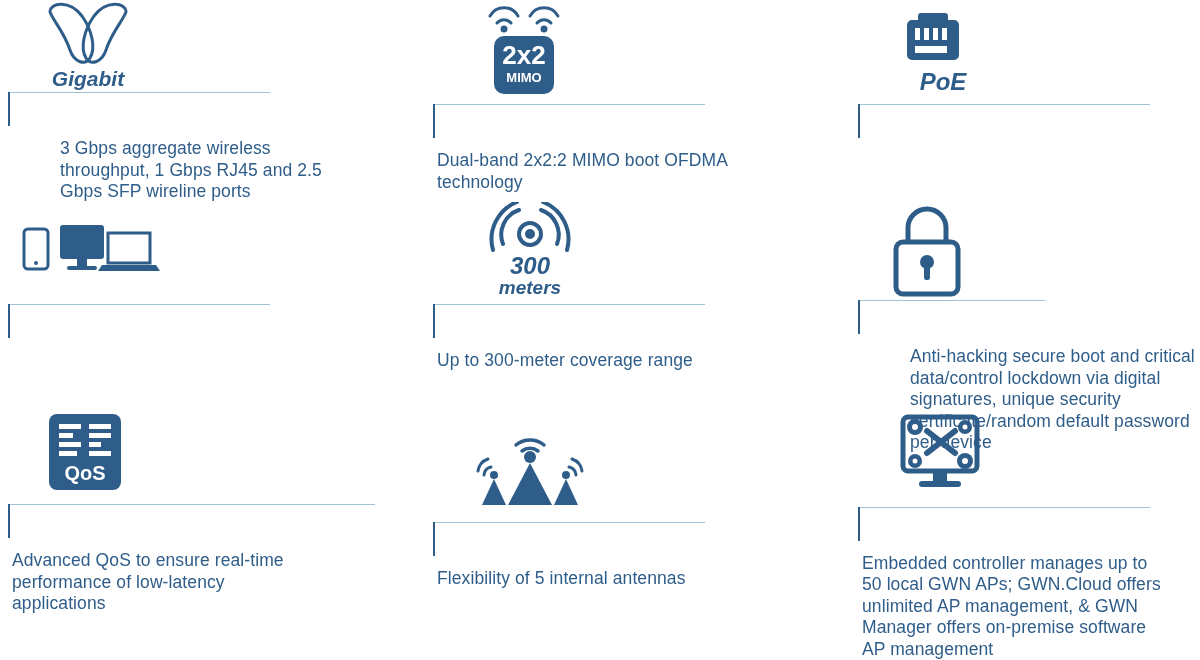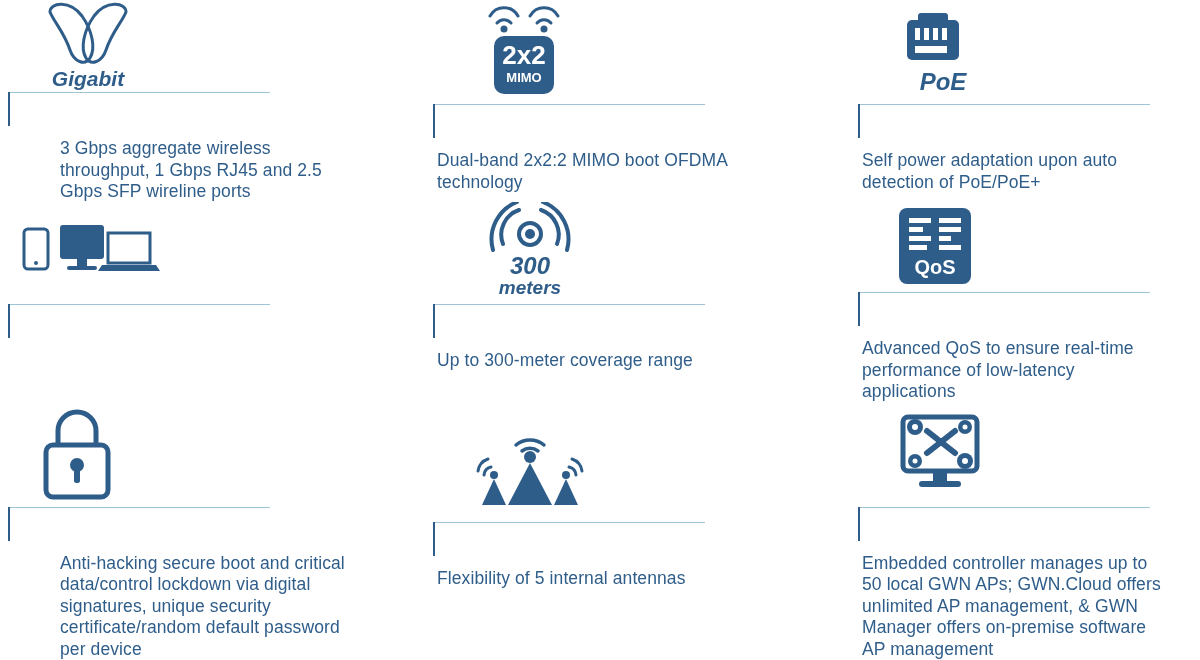--- a/index.html
+++ b/index.html
@@ -142,21 +142,20 @@
               <rect x="30" y="40" width="32" height="7"></rect>
             </g>
             <text x="58" y="84" font-family="Liberation Sans, sans-serif" font-size="24" font-weight="bold" font-style="italic" fill="#2f5d8a" text-anchor="middle">PoE</text>
           </svg>
         </span>
       </div>
       <div class="divider-wrap" style="padding-left:8px;padding-right:50px;">
         <div class="vbar"></div>
         <div class="hline"></div>
       </div>
-      <div class="text">Self power adaptation upon auto detection of PoE/PoE+</div>
     </div>
   </div>
 
   <div class="cell col1">
     <div class="cell-inner">
       <div class="icon-area" style="padding-left:22px;">
         <span>
           <svg width="140" height="90" viewBox="0 0 140 90">
 
             <rect x="38" y="18" width="44" height="34" rx="3" fill="#2f5d8a"></rect>
@@ -194,20 +193,40 @@
             <text x="63" y="72" font-family="Liberation Sans, sans-serif" font-size="24" font-weight="bold" font-style="italic" fill="#2f5d8a" text-anchor="middle">300</text>
             <text x="63" y="92" font-family="Liberation Sans, sans-serif" font-size="19" font-weight="bold" font-style="italic" fill="#2f5d8a" text-anchor="middle">meters</text>
           </svg>
         </span>
       </div>
       <div class="divider-wrap" style="padding-left:8px;padding-right:145px;">
         <div class="vbar"></div>
         <div class="hline"></div>
       </div>
       <div class="text">Up to 300-meter coverage range</div>
+    </div>
+  </div>
+
+  <div class="cell col1">
+    <div class="cell-inner">
+      <div class="icon-area" style="padding-left:32px;height:122px;">
+        <span>
+          <svg width="90" height="100" viewBox="0 0 90 100">
+            <path d="M26 42 V28 a19 19 0 0 1 38 0 V42" fill="none" stroke="#2f5d8a" stroke-width="5"></path>
+            <rect x="14" y="42" width="62" height="52" rx="7" fill="none" stroke="#2f5d8a" stroke-width="5"></rect>
+            <circle cx="45" cy="62" r="7" fill="#2f5d8a"></circle>
+            <rect x="42" y="64" width="6" height="16" rx="2.5" fill="#2f5d8a"></rect>
+          </svg>
+        </span>
+      </div>
+      <div class="divider-wrap" style="padding-left:8px;padding-right:155px;">
+        <div class="vbar"></div>
+        <div class="hline"></div>
+      </div>
+      <div class="text">Anti-hacking secure boot and critical data/control lockdown via digital signatures, unique security certificate/random default password per device</div>
     </div>
   </div>
 
   <div class="cell">
     <div class="cell-inner">
       <div class="icon-area" style="padding-left:35px;">
         <span>
           <svg width="100" height="92" viewBox="0 0 100 92">
             <rect x="14" y="8" width="72" height="76" rx="8" fill="#2f5d8a"></rect>
             <g fill="#ffffff">
@@ -225,40 +244,20 @@
         </span>
       </div>
       <div class="divider-wrap" style="padding-left:8px;padding-right:50px;">
         <div class="vbar"></div>
         <div class="hline"></div>
       </div>
       <div class="text">Advanced QoS to ensure real-time performance of low-latency applications</div>
     </div>
   </div>
 
-  <div class="cell col1">
-    <div class="cell-inner">
-      <div class="icon-area" style="padding-left:32px;height:122px;">
-        <span>
-          <svg width="90" height="100" viewBox="0 0 90 100">
-            <path d="M26 42 V28 a19 19 0 0 1 38 0 V42" fill="none" stroke="#2f5d8a" stroke-width="5"></path>
-            <rect x="14" y="42" width="62" height="52" rx="7" fill="none" stroke="#2f5d8a" stroke-width="5"></rect>
-            <circle cx="45" cy="62" r="7" fill="#2f5d8a"></circle>
-            <rect x="42" y="64" width="6" height="16" rx="2.5" fill="#2f5d8a"></rect>
-          </svg>
-        </span>
-      </div>
-      <div class="divider-wrap" style="padding-left:8px;padding-right:155px;">
-        <div class="vbar"></div>
-        <div class="hline"></div>
-      </div>
-      <div class="text">Anti-hacking secure boot and critical data/control lockdown via digital signatures, unique security certificate/random default password per device</div>
-    </div>
-  </div>
-
   <div class="cell">
     <div class="cell-inner">
       <div class="icon-area" style="padding-left:35px;height:122px;">
         <span>
           <svg width="140" height="104" viewBox="0 0 140 104">
             <g stroke="#2f5d8a" fill="none" stroke-width="3.5" stroke-linecap="round">
               <path d="M56 36 A22 22 0 0 1 84 36"></path>
               <path d="M62 42 A13 13 0 0 1 78 42"></path>
             </g>
             <circle cx="70" cy="48" r="6" fill="#2f5d8a"></circle>

